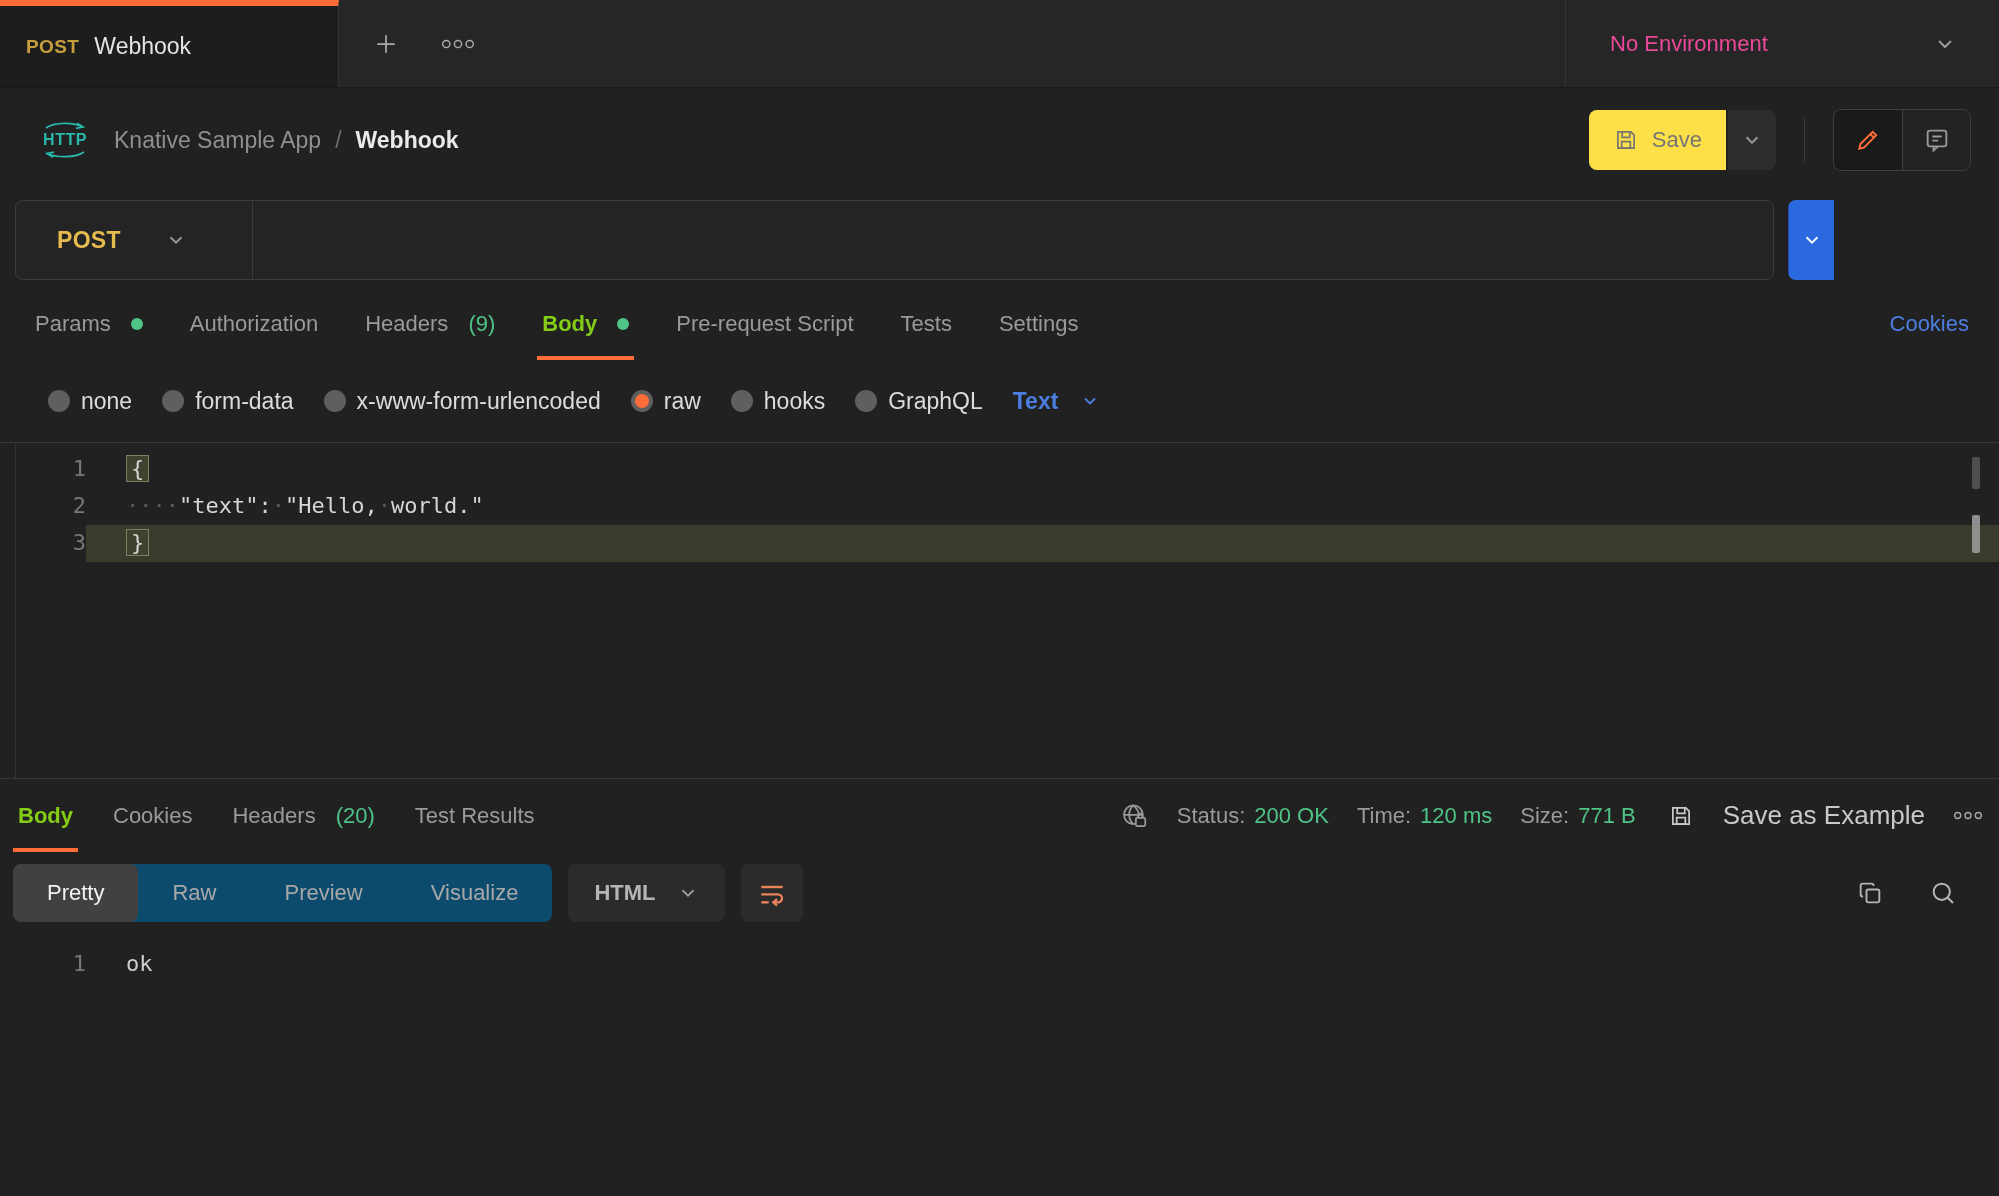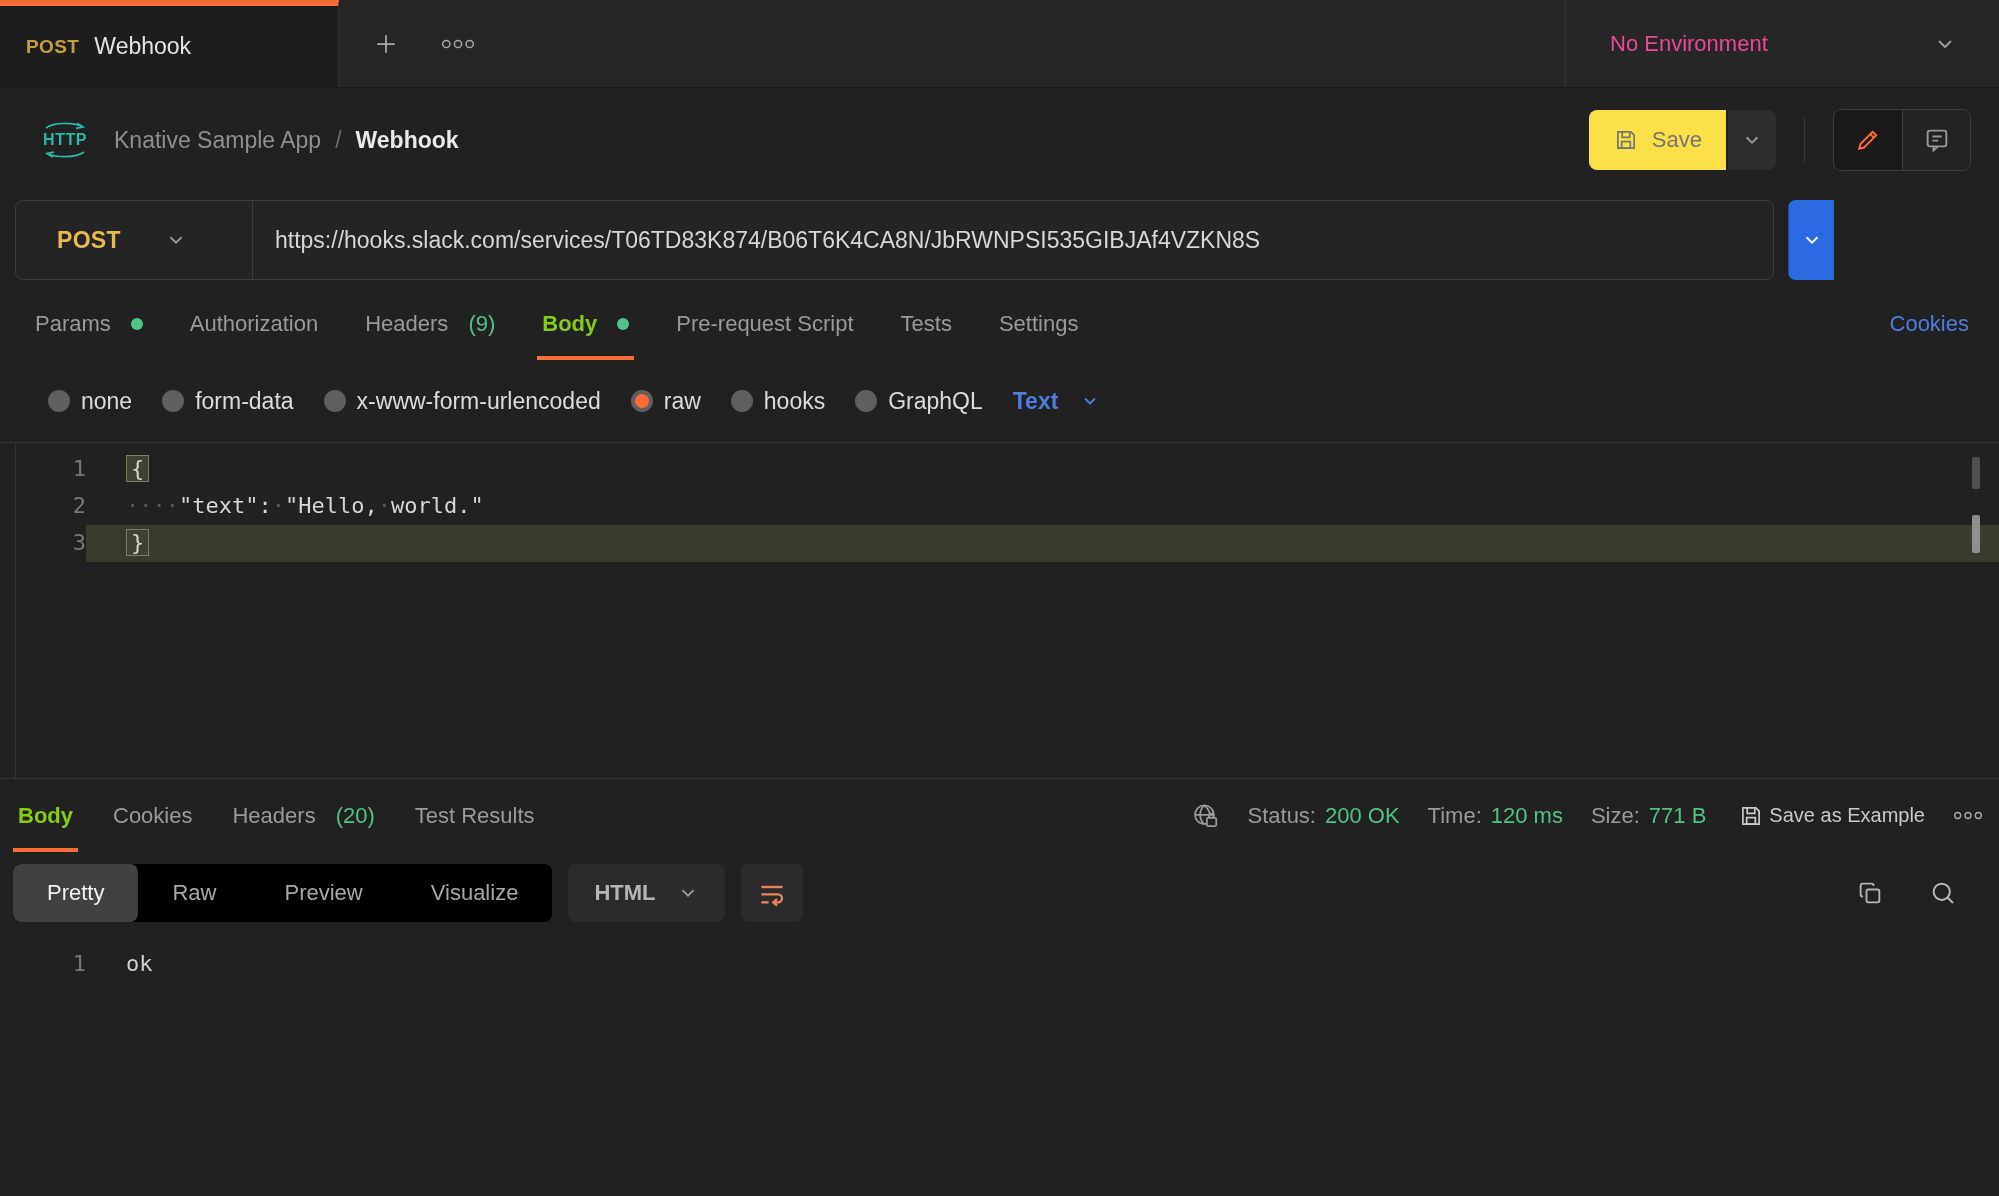--- a/index.html
+++ b/index.html
@@ -93,26 +93,26 @@
   .mark-a { top:14px; height:32px; background:#4e4e4e; }
   .mark-b { top:72px; height:38px; background:#8f8f8f; }
 
   
   .resp-tabs-row { height:74px; flex:none; border-top:1px solid #363636; display:flex; align-items:stretch; padding:0 16px 0 18px; }
   .resp-tabs-row .tabs { gap:40px; }
   .resp-meta { margin-left:auto; display:flex; align-items:center; font-size:22px; color:#9a9a9a; gap:12px; }
   .meta-group { display:flex; align-items:center; gap:9px; margin-left:16px; }
   .meta-value { color:var(--green); }
   .globe { color:#9a9a9a; }
-  .save-example { display:flex; align-items:center; gap:5px; color:#c9c9c9; background:none; border:none;
-                  font-size:20px; margin-left:20px; }
+  .save-example { display:flex; align-items:center; gap:29px; color:#c9c9c9; background:none; border:none;
+                  font-size:26px; margin-left:20px; }
   .meta-more { margin-left:16px; }
 
   .resp-toolbar { height:82px; flex:none; display:flex; align-items:center; padding:0 41px 0 13px; }
-  .segmented { display:flex; background:#000000; border-radius:8px; height:58px; overflow:hidden; }
+  .segmented { display:flex; background:#0c4a6e; border-radius:8px; height:58px; overflow:hidden; }
   .seg { padding:0 34px; border:none; background:none; color:#a8a8a8; font-size:22px; }
   .seg.active { background:#414141; color:#f2f2f2; border-radius:8px; }
   .html-btn { height:58px; margin-left:16px; background:#2b2b2b; border:none; border-radius:8px;
               display:flex; align-items:center; gap:22px; padding:0 26px; color:#b5b5b5; font-size:22px; font-weight:700; }
   .wrap-btn { width:62px; height:58px; margin-left:16px; background:#2b2b2b; border:none; border-radius:8px;
               display:flex; align-items:center; justify-content:center; color:#e8835a; }
   .toolbar-spacer { flex:1; }
   .copy-btn,.search-btn { background:none; border:none; color:#b5b5b5; display:flex; align-items:center; }
   .search-btn { margin-left:44px; }
 
@@ -202,21 +202,20 @@
 
   <div class="url-row">
     <div class="url-bar">
       <button class="method-btn">
         <span class="method-label">POST</span>
         <svg class="chev" width="22" height="22" viewBox="0 0 24 24" fill="none" stroke="currentColor" stroke-width="2">
             <path d="M6 9l6 6 6-6"></path>
           </svg>
       </button>
       <span class="url-divider"></span>
-      <input class="url-input" spellcheck="false" value="https://hooks.slack.com/services/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" style="">
     </div>
     <div class="send-split">
       <button class="send-chev">
         <svg width="22" height="22" viewBox="0 0 24 24" fill="none" stroke="currentColor" stroke-width="2">
             <path d="M6 9l6 6 6-6"></path>
           </svg>
       </button>
     </div>
   </div>
 

